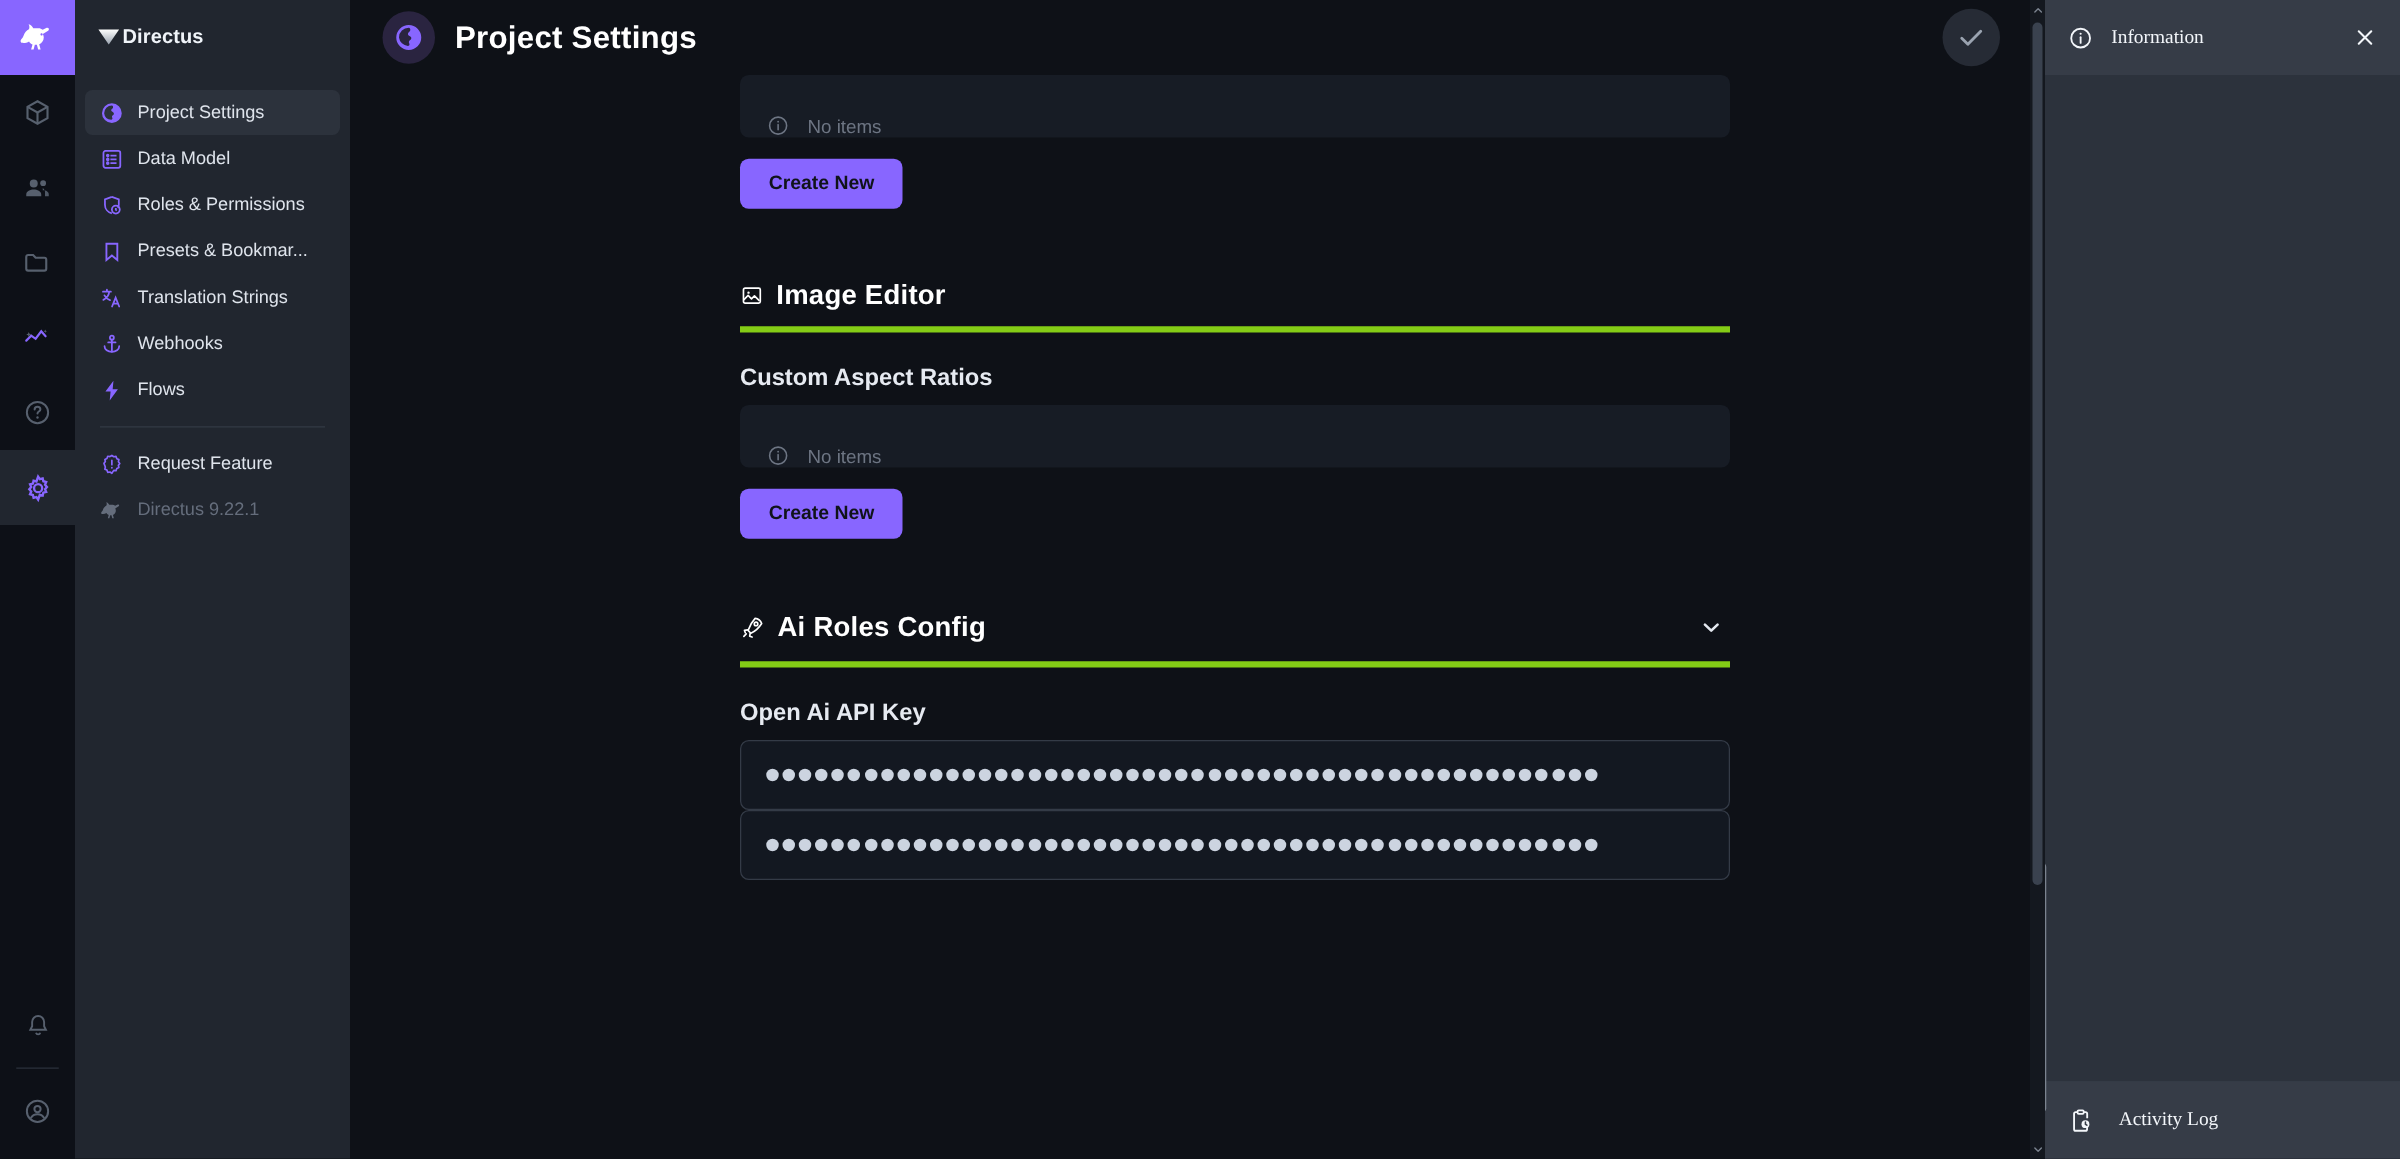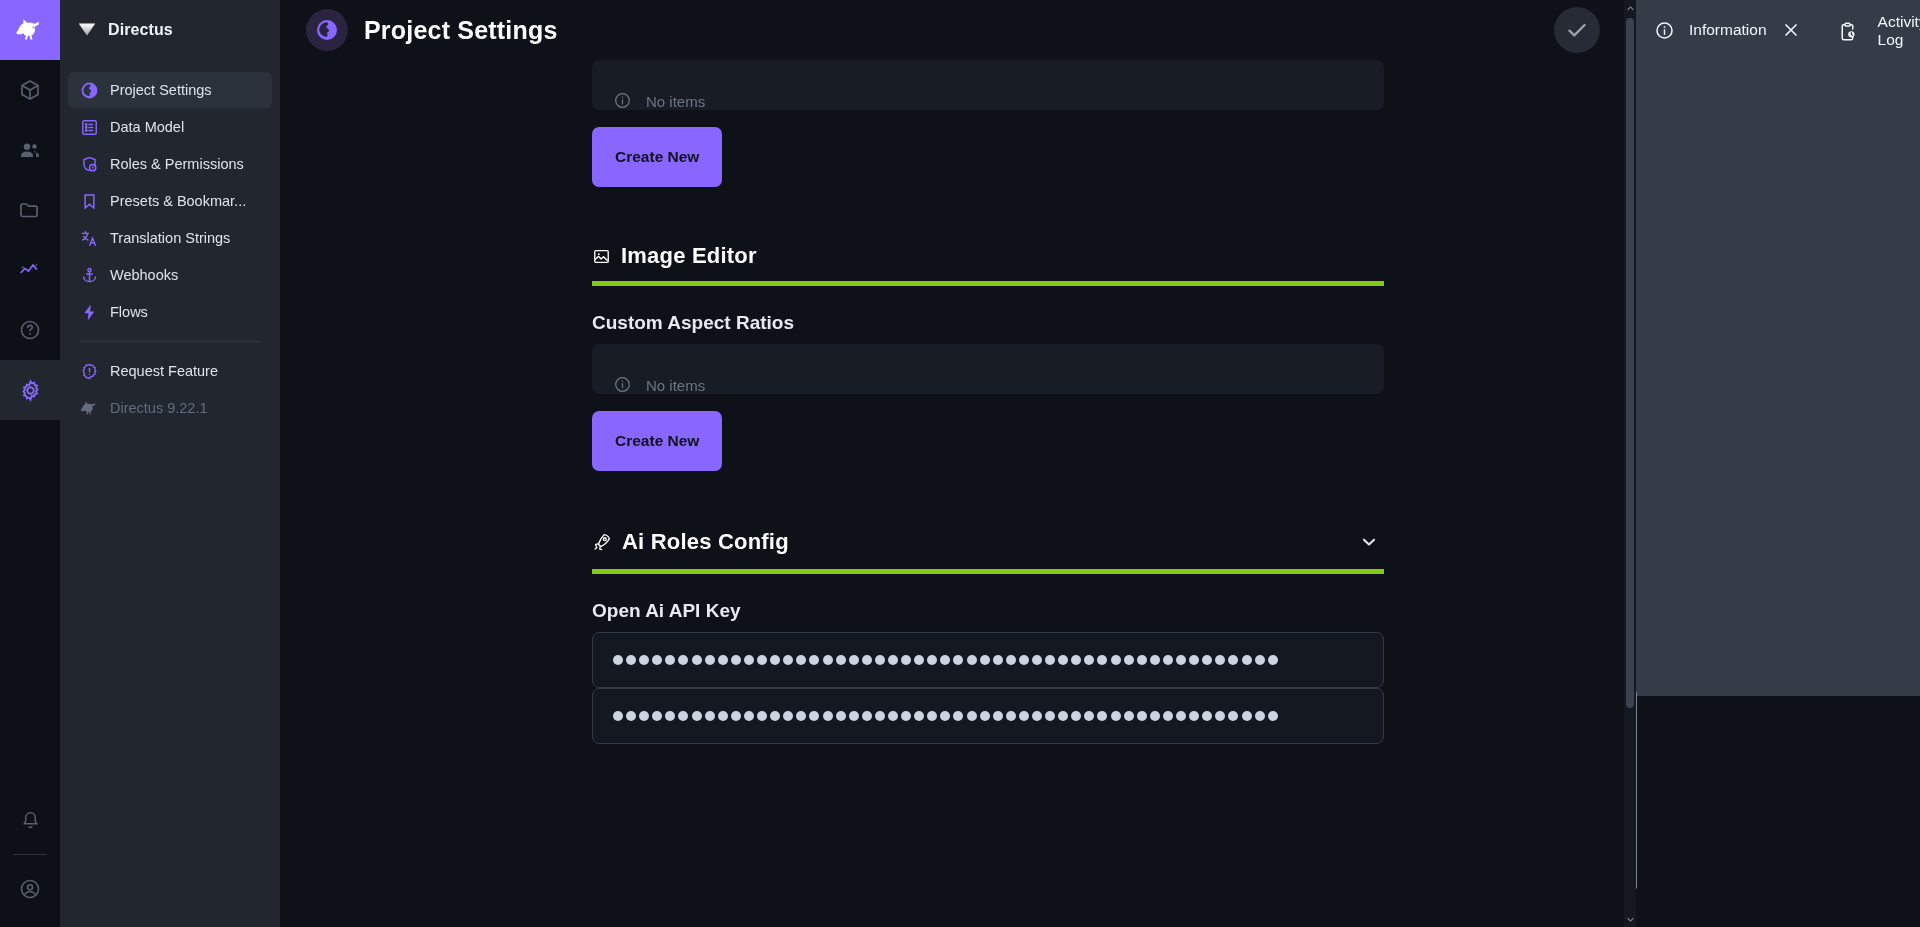--- a/index.html
+++ b/index.html
@@ -34,21 +34,21 @@
   .module-spacer { flex: 1 1 auto; }
   .module-divider { width: 34px; height: 1px; background: #2b313c; margin: 4px 0; }
 
   
   .nav {
     width: 220px; height: 927px; flex: 0 0 220px;
     background: #21262f;
     display: flex; flex-direction: column;
   }
   .nav-header {
-    height: 60px; display: flex; align-items: center; gap: 10px;
+    height: 60px; display: flex; align-items: center; gap: 0;
     padding: 0 16px;
     border-bottom: 1px solid transparent;
   }
   .nav-header .title {
     font-size: 16px; font-weight: 600; color: #f0f4f9; letter-spacing: .1px;
   }
   .nav-list { padding: 12px 8px 0 8px; display: flex; flex-direction: column; gap: 1px; }
   .nav-item {
     display: flex; align-items: center; gap: 10px;
     height: 36px; padding: 0 10px; border-radius: 6px;
@@ -98,21 +98,21 @@
     background: #171c25;
     border-radius: 7px;
     height: 50px;
     display: flex; align-items: flex-end; gap: 14px;
     padding: 0 20px;
     color: #6d7583; font-size: 15px;
   }
   .empty-box .ic { width: 20px; height: 20px; flex: 0 0 20px; color: #6d7583; display:flex;align-items:center;justify-content:center; }
   .btn-create {
     margin-top: 17px;
-    height: 60px; padding: 0 23px;
+    height: 40px; padding: 0 23px;
     background: #8866ff; color: #10131a;
     border: none; border-radius: 7px;
     font-size: 15.5px; font-weight: 700;
     font-family: "Liberation Sans", sans-serif;
     cursor: pointer;
   }
   .section {
     margin-top: 56px;
   }
   .section-head {
@@ -151,24 +151,25 @@
   .main-scrollbar .arrow { position:absolute; left:1px; width:10px; height:12px; color:#7b838f; display:flex;align-items:center;justify-content:center; }
   .main-scrollbar .arrow.up { top: 2px; }
   .main-scrollbar .arrow.down { bottom: 2px; }
   .main-scrollbar .thumb {
     position: absolute; left: 2px; width: 8px; border-radius: 4px;
     background: #3a424f; top: 18px; height: 690px;
   }
 
   
   .info {
-    width: 284px; flex: 0 0 284px; height: 696px;
+    width: 284px; flex: 0 0 284px; height: 927px;
     background: #363c47;
-    display: flex; flex-direction: row;
+    display: flex; flex-direction: column;
     position: relative;
+    font-family: Liberation Serif, serif;
   }
   .info-header {
     height: 60px; display: flex; align-items: center; gap: 14px;
     padding: 0 18px;
   }
   .info-header .label { font-size: 15.5px; color: #f3f6fa; flex: 1 1 auto; }
   .info-body { flex: 1 1 auto; background: #2c323c; }
   .info-footer {
     height: 62px; display: flex; align-items: center; gap: 20px;
     padding: 0 18px; background: #363c47;

